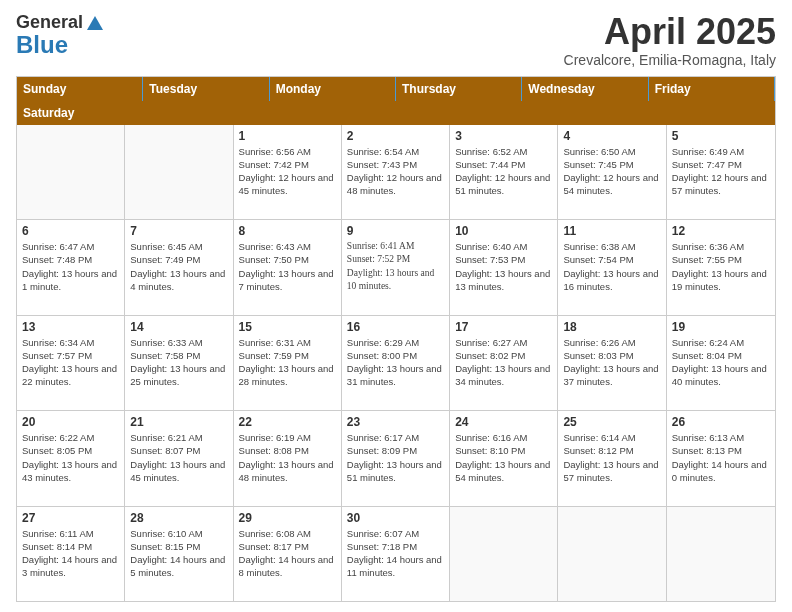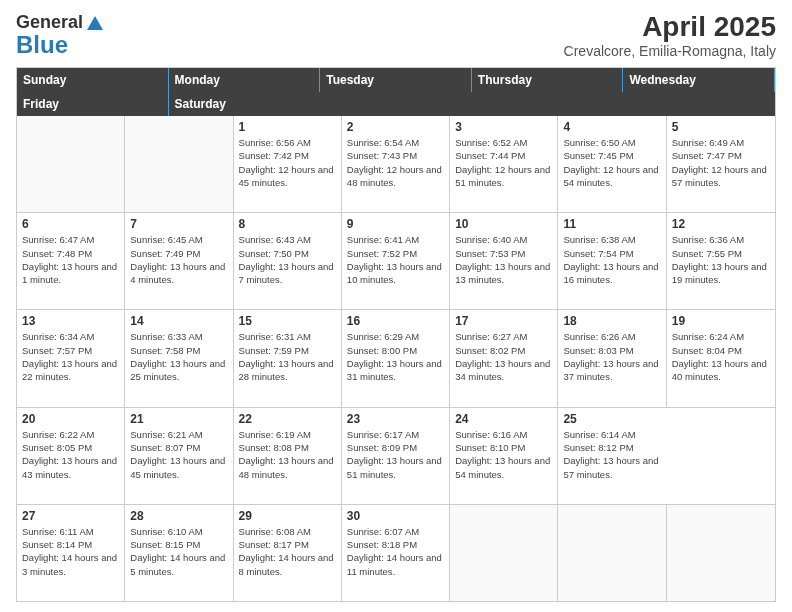--- a/index.html
+++ b/index.html
@@ -32,39 +32,39 @@
     }
     .logo-text-row {
       display: flex;
       align-items: center;
       gap: 2px;
     }
     .title-section {
       text-align: right;
     }
     .month-title {
-      font-size: 28px;
+      font-size: 36px;
       font-weight: bold;
       color: #333;
       line-height: 1.1;
     }
     .location {
       font-size: 14px;
       color: #555;
     }
     .calendar {
       flex: 1;
       display: flex;
       flex-direction: column;
       border: 1px solid #ccc;
     }
     .cal-header {
       display: grid;
-      grid-template-columns: repeat(5, 1fr);
-      background: #404040;
+      grid-template-columns: repeat(6, 1fr);
+      background: #a16207;
     }
     .cal-header-cell {
       color: #fff;
       font-weight: bold;
       font-size: 12px;
       padding: 5px 6px;
       text-align: left;
       border-right: 1px solid #4a9ad5;
     }
     .cal-header-cell:last-child { border-right: none; }
@@ -116,22 +116,22 @@
     </div>
     <div class="title-section">
       <div class="month-title">April 2025</div>
       <div class="location">Crevalcore, Emilia-Romagna, Italy</div>
     </div>
   </div>
 
   <div class="calendar">
     <div class="cal-header">
     <div class="cal-header-cell">Sunday</div>
+        <div class="cal-header-cell">Tuesday</div>
         <div class="cal-header-cell">Monday</div>
-        <div class="cal-header-cell">Tuesday</div>
         <div class="cal-header-cell">Thursday</div>
         <div class="cal-header-cell">Wednesday</div>
         <div class="cal-header-cell">Friday</div>
         <div class="cal-header-cell">Saturday</div>
       </div>
     <div class="cal-body">
     <div class="cal-row">
           <div class="cal-cell empty"></div>
           <div class="cal-cell empty"></div>
           <div class="cal-cell">
@@ -179,21 +179,21 @@
 Daylight: 13 hours and 4 minutes.</div>
           </div>
           <div class="cal-cell">
             <div class="day-number">8</div>
             <div class="day-info" style="white-space: pre-line;">Sunrise: 6:43 AM
 Sunset: 7:50 PM
 Daylight: 13 hours and 7 minutes.</div>
           </div>
           <div class="cal-cell">
             <div class="day-number">9</div>
-            <div class="day-info" style="white-space: pre-line;">Sunrise: 6:41 AM
+            <div class="day-info" style="white-space: pre-line; font-family: Liberation Serif, serif;">Sunrise: 6:41 AM
 Sunset: 7:52 PM
 Daylight: 13 hours and 10 minutes.</div>
           </div>
           <div class="cal-cell">
             <div class="day-number">10</div>
             <div class="day-info" style="white-space: pre-line;">Sunrise: 6:40 AM
 Sunset: 7:53 PM
 Daylight: 13 hours and 13 minutes.</div>
           </div>
           <div class="cal-cell">
@@ -283,20 +283,26 @@
             <div class="day-info" style="white-space: pre-line;">Sunrise: 6:16 AM
 Sunset: 8:10 PM
 Daylight: 13 hours and 54 minutes.</div>
           </div>
           <div class="cal-cell">
             <div class="day-number">25</div>
             <div class="day-info" style="white-space: pre-line;">Sunrise: 6:14 AM
 Sunset: 8:12 PM
 Daylight: 13 hours and 57 minutes.</div>
           </div>
+          <div class="cal-cell">
+            <div class="day-number">26</div>
+            <div class="day-info" style="white-space: pre-line;">Sunrise: 6:13 AM
+Sunset: 8:13 PM
+Daylight: 14 hours and 0 minutes.</div>
+          </div>
         </div>
         <div class="cal-row">
           <div class="cal-cell">
             <div class="day-number">27</div>
             <div class="day-info" style="white-space: pre-line;">Sunrise: 6:11 AM
 Sunset: 8:14 PM
 Daylight: 14 hours and 3 minutes.</div>
           </div>
           <div class="cal-cell">
             <div class="day-number">28</div>
@@ -306,21 +312,21 @@
           </div>
           <div class="cal-cell">
             <div class="day-number">29</div>
             <div class="day-info" style="white-space: pre-line;">Sunrise: 6:08 AM
 Sunset: 8:17 PM
 Daylight: 14 hours and 8 minutes.</div>
           </div>
           <div class="cal-cell">
             <div class="day-number">30</div>
             <div class="day-info" style="white-space: pre-line;">Sunrise: 6:07 AM
-Sunset: 8:18 PM
+Sunset: 7:18 PM
 Daylight: 14 hours and 11 minutes.</div>
           </div>
           <div class="cal-cell empty"></div>
           <div class="cal-cell empty"></div>
           <div class="cal-cell empty"></div>
         </div>
       </div>
   </div>
 </div>
 

